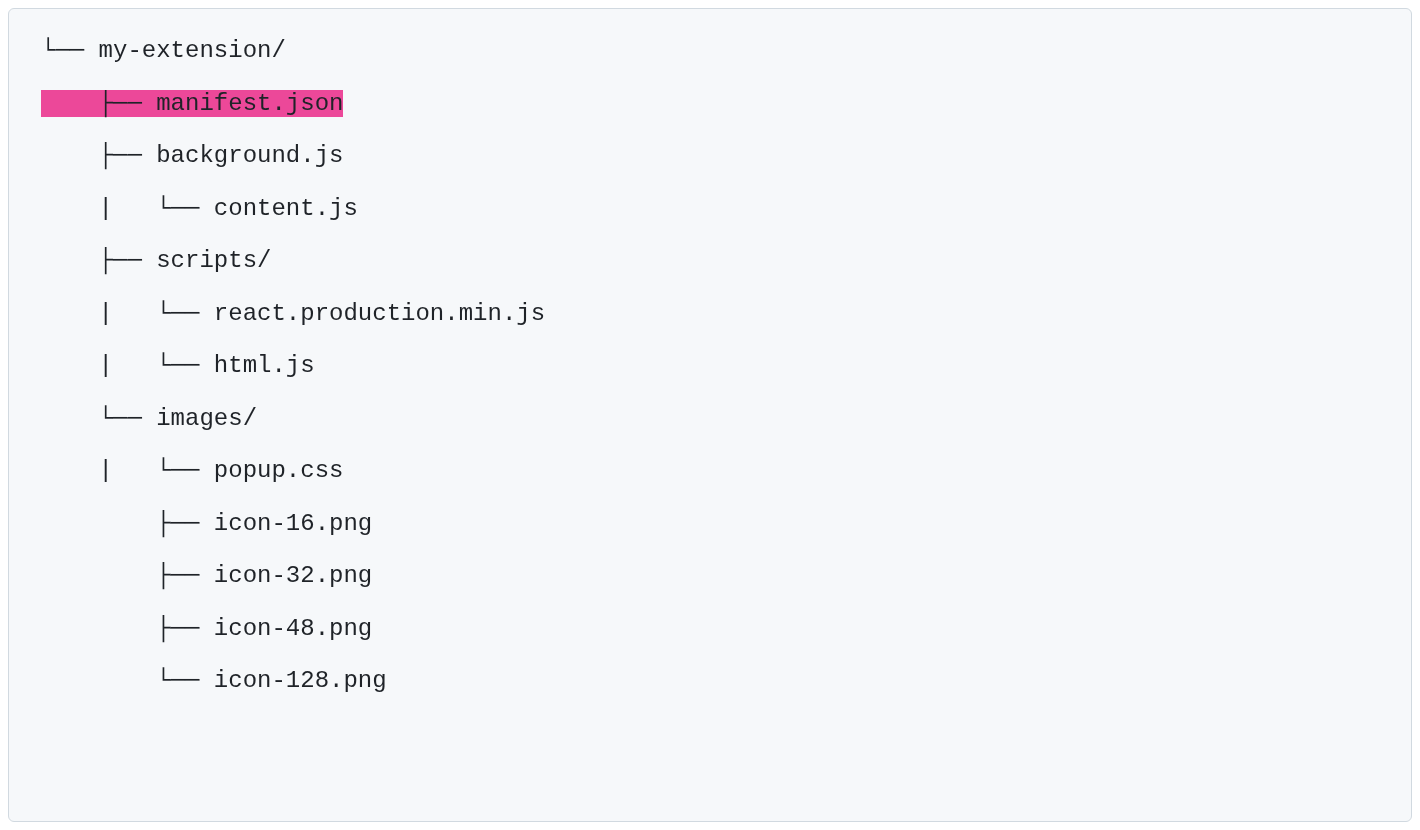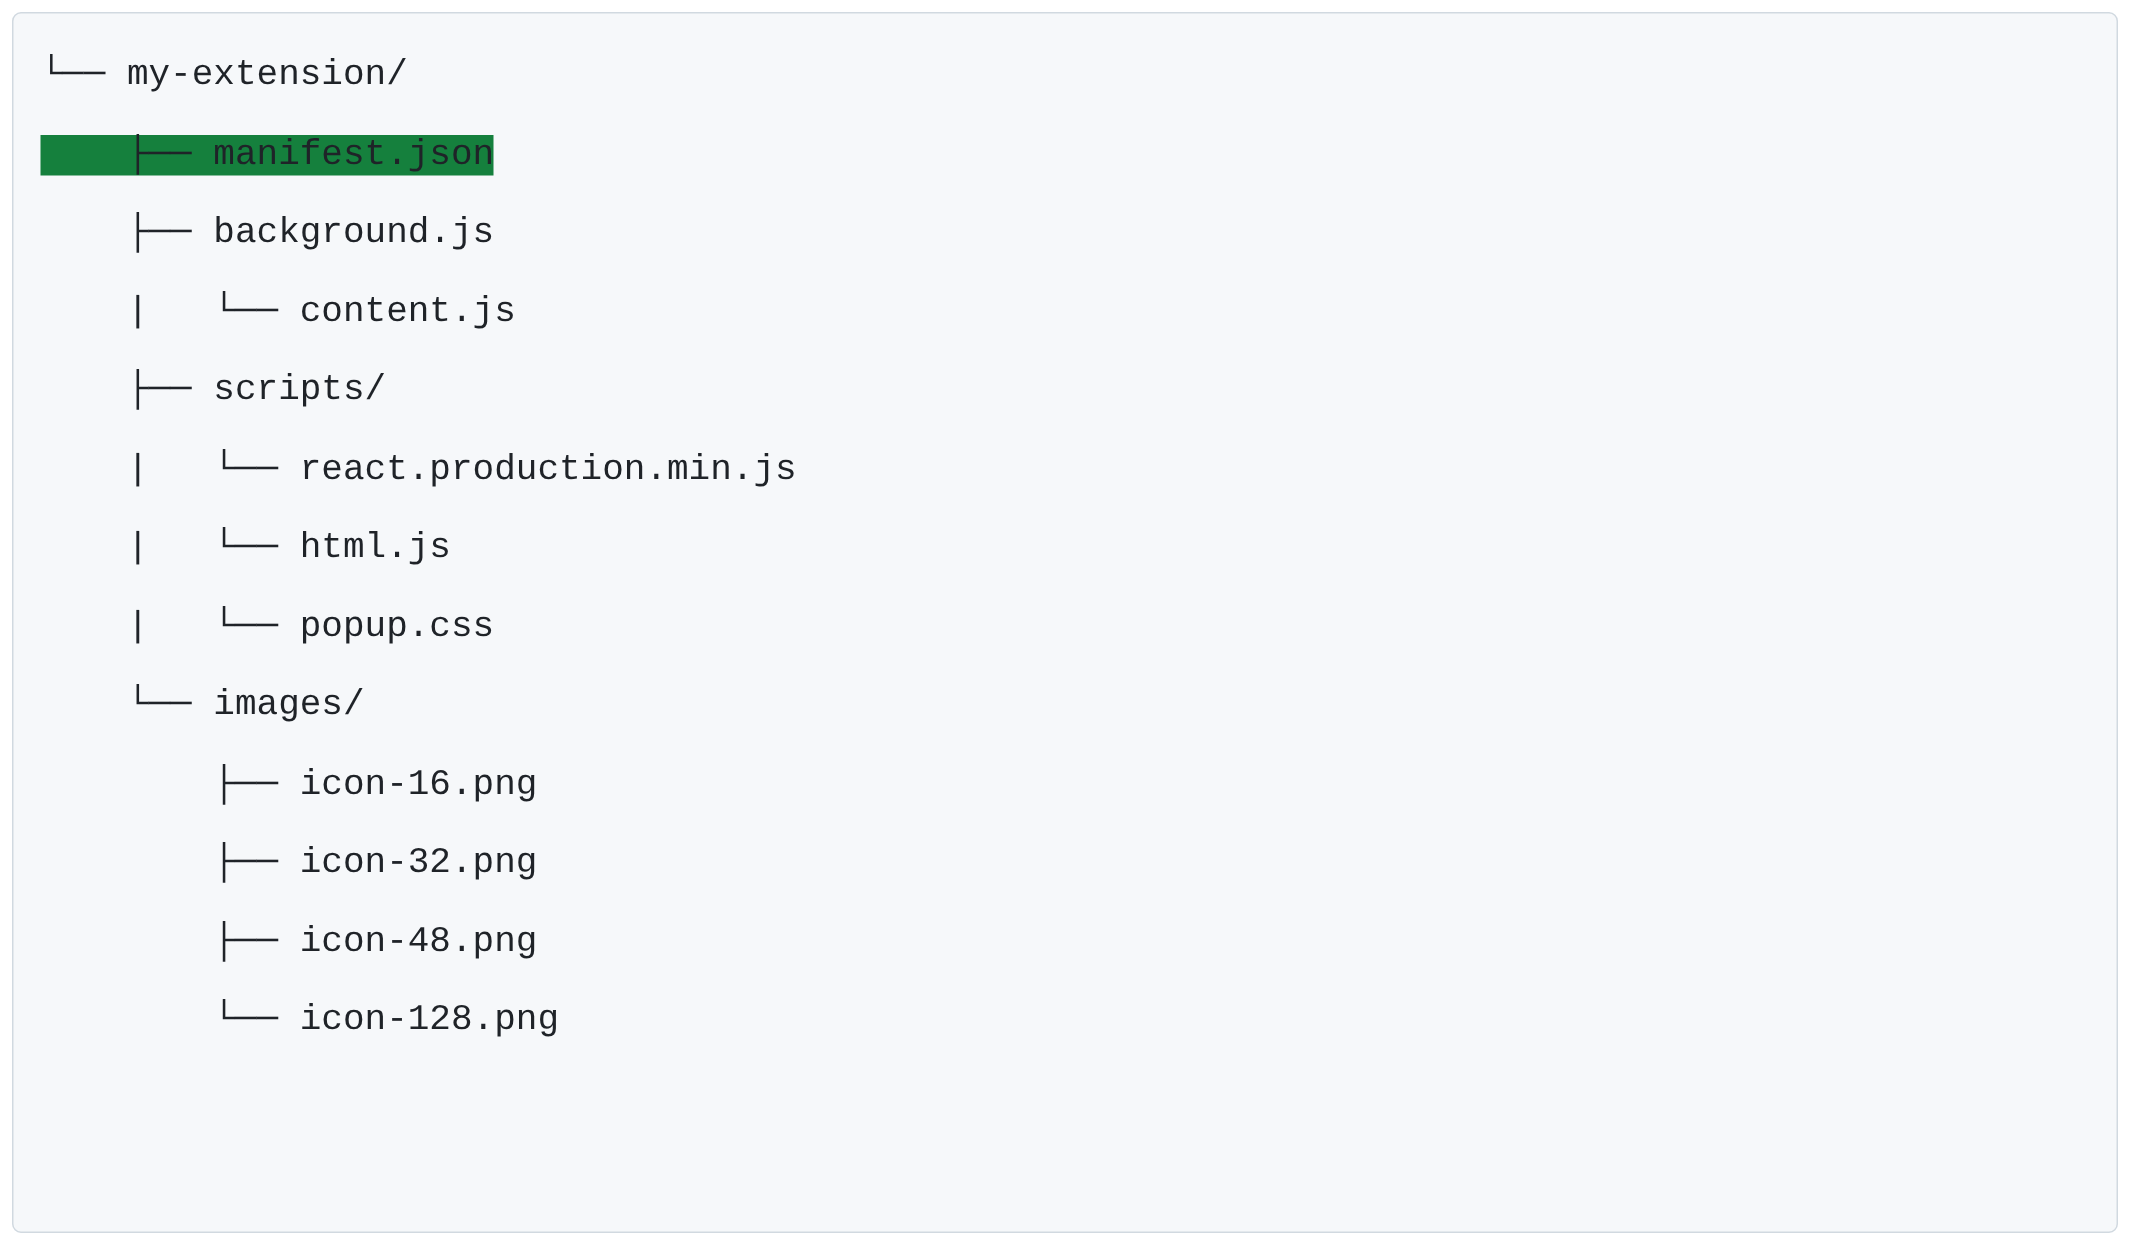--- a/index.html
+++ b/index.html
@@ -11,46 +11,46 @@
       width: 1420px;
       height: 830px;
       background: #ffffff;
       font-family: ui-monospace, SFMono-Regular, "SF Mono", Menlo, Consolas, "Liberation Mono", monospace;
       padding: 8px;
     }
     .code-block {
       background: #f6f8fa;
       border: 1px solid #d1d9e0;
       border-radius: 6px;
-      padding: 16px 18px;
+      padding: 16px 32px;
       font-size: 24px;
       line-height: 52.5px;
       color: #1f2328;
       width: 100%;
       height: 100%;
     }
     .line {
       white-space: pre;
       display: block;
     }
     .highlight {
-      background-color: #15803d;
+      background-color: #ec4899;
       display: inline;
     }
   </style>
 </head>
 <body>
 
 <div class="code-block">
   <span class="line"><span>└── </span><span>my-extension/</span></span>
   <span class="line"><span class="highlight"><span>    ├── </span><span>manifest.json</span></span></span>
   <span class="line"><span>    ├── </span><span>background.js</span></span>
   <span class="line"><span>    |   └── </span><span>content.js</span></span>
   <span class="line"><span>    ├── </span><span>scripts/</span></span>
   <span class="line"><span>    |   └── </span><span>react.production.min.js</span></span>
   <span class="line"><span>    |   └── </span><span>html.js</span></span>
+  <span class="line"><span>    └── </span><span>images/</span></span>
   <span class="line"><span>    |   └── </span><span>popup.css</span></span>
-  <span class="line"><span>    └── </span><span>images/</span></span>
   <span class="line"><span>        ├── </span><span>icon-16.png</span></span>
   <span class="line"><span>        ├── </span><span>icon-32.png</span></span>
   <span class="line"><span>        ├── </span><span>icon-48.png</span></span>
   <span class="line"><span>        └── </span><span>icon-128.png</span></span>
 </div>
 
 </body></html>

